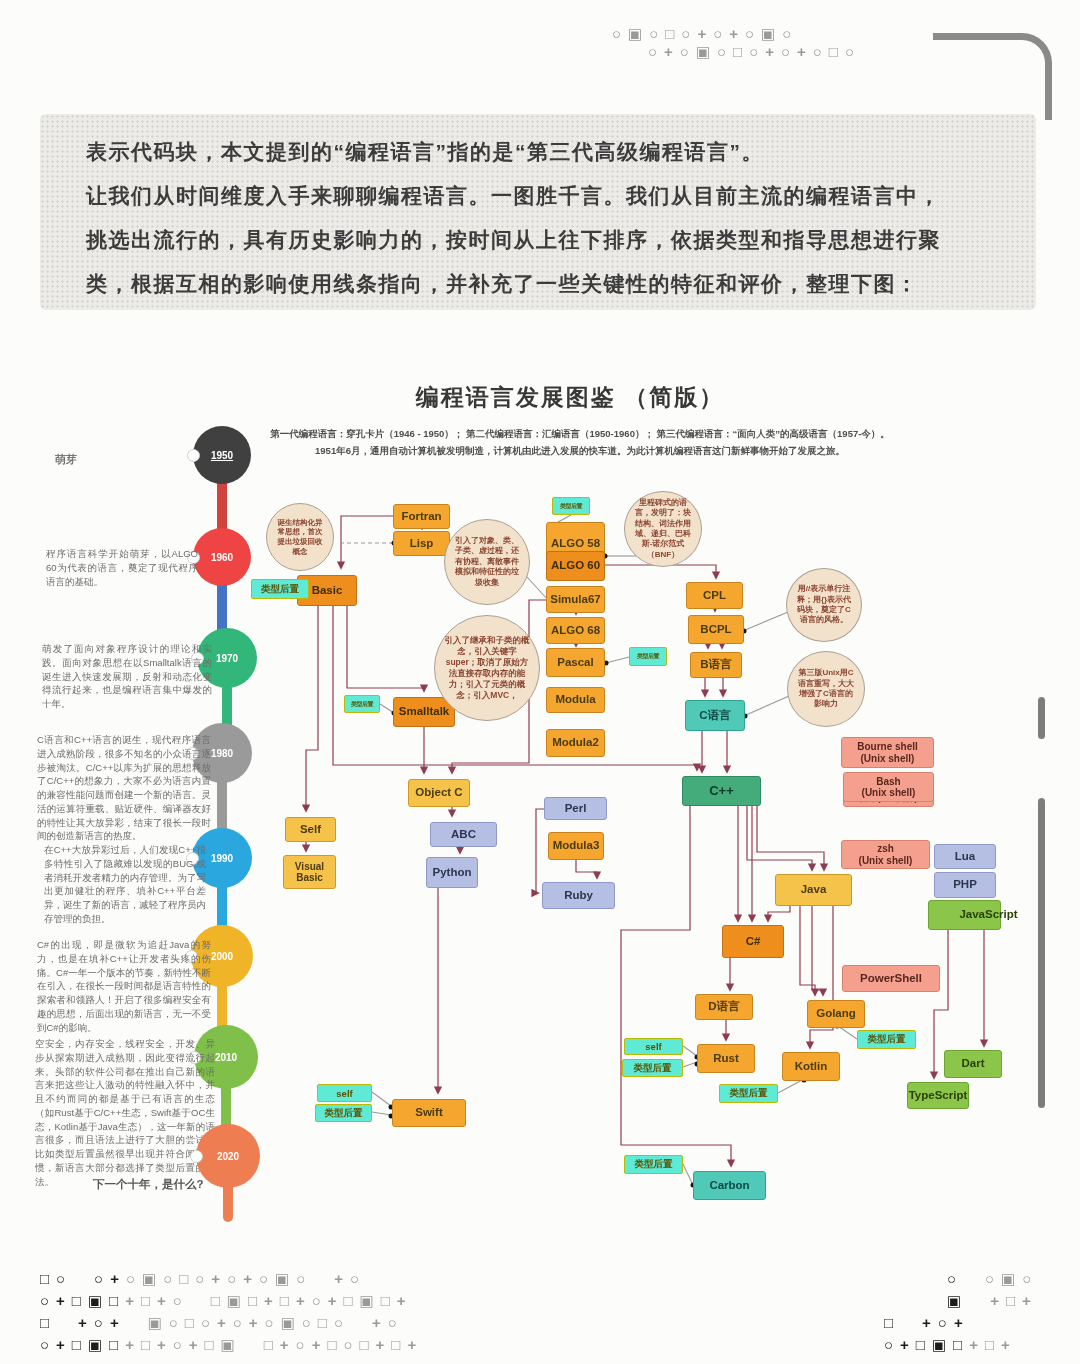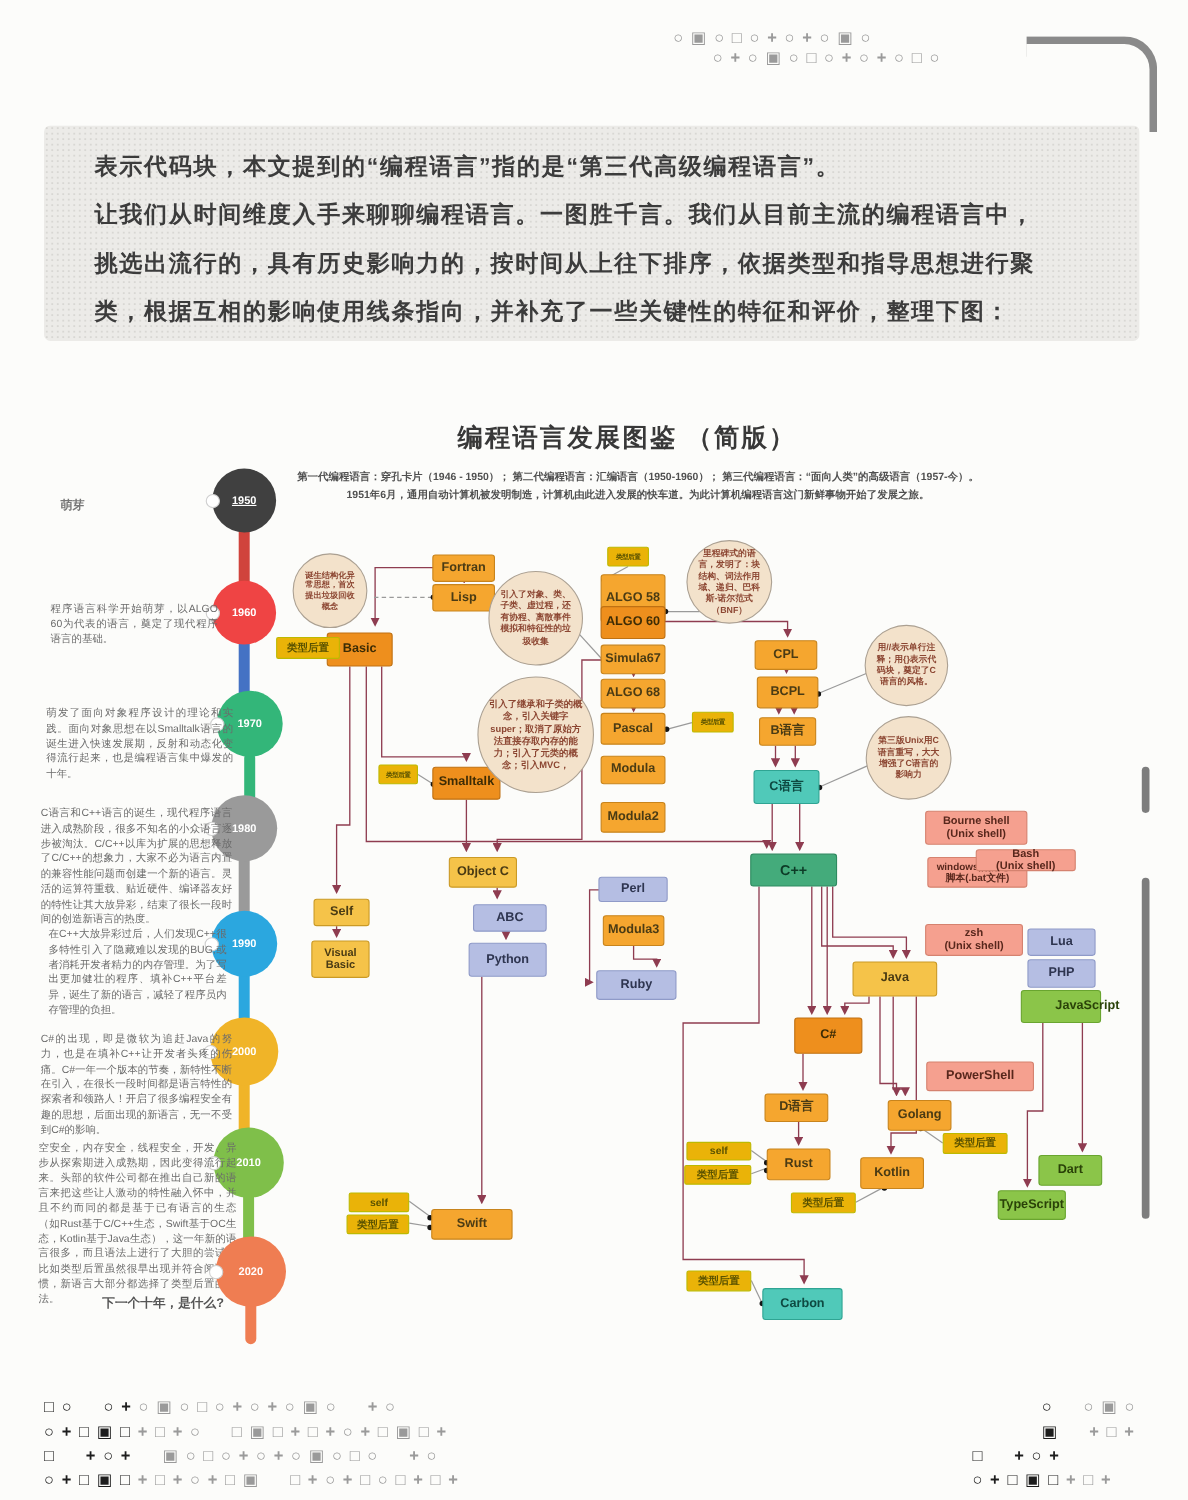--- a/index.html
+++ b/index.html
@@ -21,21 +21,21 @@
     white-space:pre-line;line-height:1.15;}
   .st-or  {background:#f5a62f;border:1px solid #c8841c;}
   .st-or2 {background:#ee8f1d;border:1px solid #bf7113;color:#3d2c05;}
   .st-gold{background:#f5c349;border:1px solid #ca9a26;}
   .st-lav {background:#b5bee3;border:1px solid #8f9ac8;color:#2e3550;}
   .st-sal {background:#f5a08f;border:1px solid #d5826f;color:#58271c;}
   .st-teal{background:#50c9b9;border:1px solid #2fa493;color:#0e4a42;}
   .st-grn {background:#44ab7b;border:1px solid #2e8a60;color:#0d3b27;font-size:13px;}
   .st-jsg {background:#8bc549;border:1px solid #69a52f;color:#2a4208;}
 
-  .tag{position:absolute;background:#eab308;border:1px solid #bdb900;color:#5a5200;font-weight:700;
+  .tag{position:absolute;background:#5eead4;border:1px solid #bdb900;color:#5a5200;font-weight:700;
     font-size:9.5px;display:flex;align-items:center;justify-content:center;border-radius:2px;box-sizing:border-box;}
   .tag.sm{font-size:6px;letter-spacing:-0.5px;}
 
   .bubble{position:absolute;background:#f3e2cb;border:1.5px solid #aba092;border-radius:50%;
     display:flex;align-items:center;justify-content:center;text-align:center;color:#8c4632;
     font-weight:700;padding:9px;box-sizing:border-box;line-height:1.3;}
 
   
   .tl-circle{position:absolute;border-radius:50%;display:flex;align-items:center;justify-content:center;
     color:#ffffff;font-size:10px;font-weight:600;}
@@ -211,29 +211,29 @@
       <div class="node st-or" style="left: 686px; top: 582px; width: 57px; height: 27px;">CPL</div>
       <div class="node st-or" style="left: 688px; top: 615px; width: 56px; height: 29px;">BCPL</div>
       <div class="node st-or" style="left: 690px; top: 652px; width: 52px; height: 26px;">B语言</div>
       <div class="node st-teal" style="left: 685px; top: 700px; width: 60px; height: 31px;">C语言</div>
       <div class="node st-grn" style="left: 682px; top: 776px; width: 79px; height: 30px;">C++</div>
       <div class="node st-gold" style="left: 408px; top: 779px; width: 62px; height: 28px;">Object C</div>
       <div class="node st-gold" style="left: 285px; top: 817px; width: 51px; height: 25px;">Self</div>
       <div class="node st-gold" style="left: 283px; top: 855px; width: 53px; height: 34px; font-size: 10px;">Visual
 Basic</div>
       <div class="node st-lav" style="left: 430px; top: 822px; width: 67px; height: 25px;">ABC</div>
-      <div class="node st-lav" style="left: 426px; top: 857px; width: 71px; height: 31px;">Python</div>
+      <div class="node st-lav" style="left: 426px; top: 857px; width: 52px; height: 31px;">Python</div>
       <div class="node st-lav" style="left: 544px; top: 797px; width: 63px; height: 23px;">Perl</div>
       <div class="node st-or" style="left: 548px; top: 832px; width: 56px; height: 28px;">Modula3</div>
       <div class="node st-lav" style="left: 542px; top: 882px; width: 73px; height: 27px;">Ruby</div>
       <div class="node st-sal" style="left: 841px; top: 737px; width: 93px; height: 31px; font-size: 10px;">Bourne shell
 (Unix shell)</div>
       <div class="node st-sal" style="left: 843px; top: 779px; width: 91px; height: 28px; font-size: 9px;">windows的批处理
 脚本(.bat文件)</div>
-      <div class="node st-sal" style="left: 843px; top: 772px; width: 91px; height: 20px; font-size: 10px; margin-left: 44px;">Bash
+      <div class="node st-sal" style="left: 843px; top: 772px; width: 91px; height: 30px; font-size: 10px;">Bash
 (Unix shell)</div>
       <div class="node st-sal" style="left: 841px; top: 840px; width: 89px; height: 29px; font-size: 10px;">zsh
 (Unix shell)</div>
       <div class="node st-lav" style="left: 934px; top: 844px; width: 62px; height: 25px;">Lua</div>
       <div class="node st-lav" style="left: 934px; top: 872px; width: 62px; height: 26px;">PHP</div>
       <div class="node st-jsg" style="left: 928px; top: 900px; width: 73px; height: 30px; padding-left: 48px;">JavaScript</div>
       <div class="node st-gold" style="left: 775px; top: 874px; width: 77px; height: 32px;">Java</div>
       <div class="node st-or2" style="left: 722px; top: 925px; width: 62px; height: 33px;">C#</div>
       <div class="node st-sal" style="left: 842px; top: 965px; width: 98px; height: 27px;">PowerShell</div>
       <div class="node st-or" style="left: 695px; top: 994px; width: 58px; height: 26px;">D语言</div>

